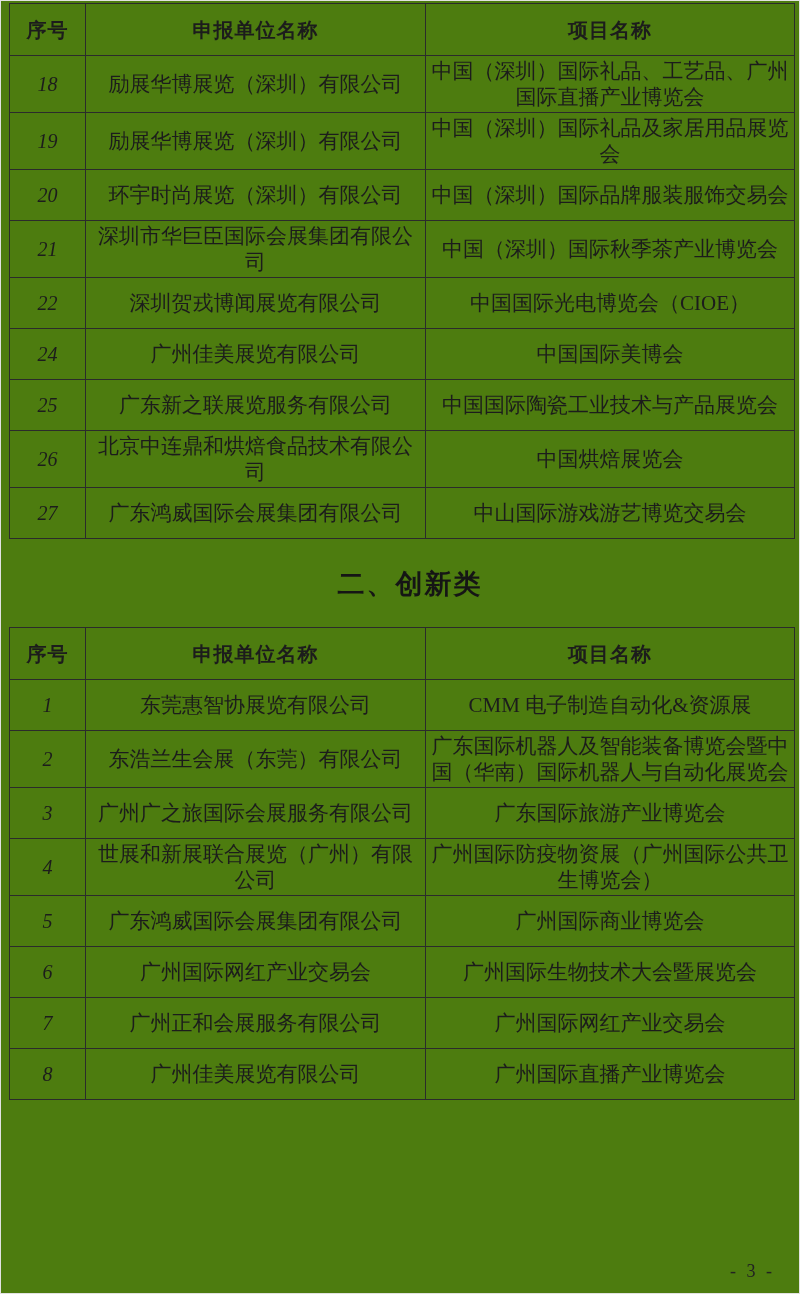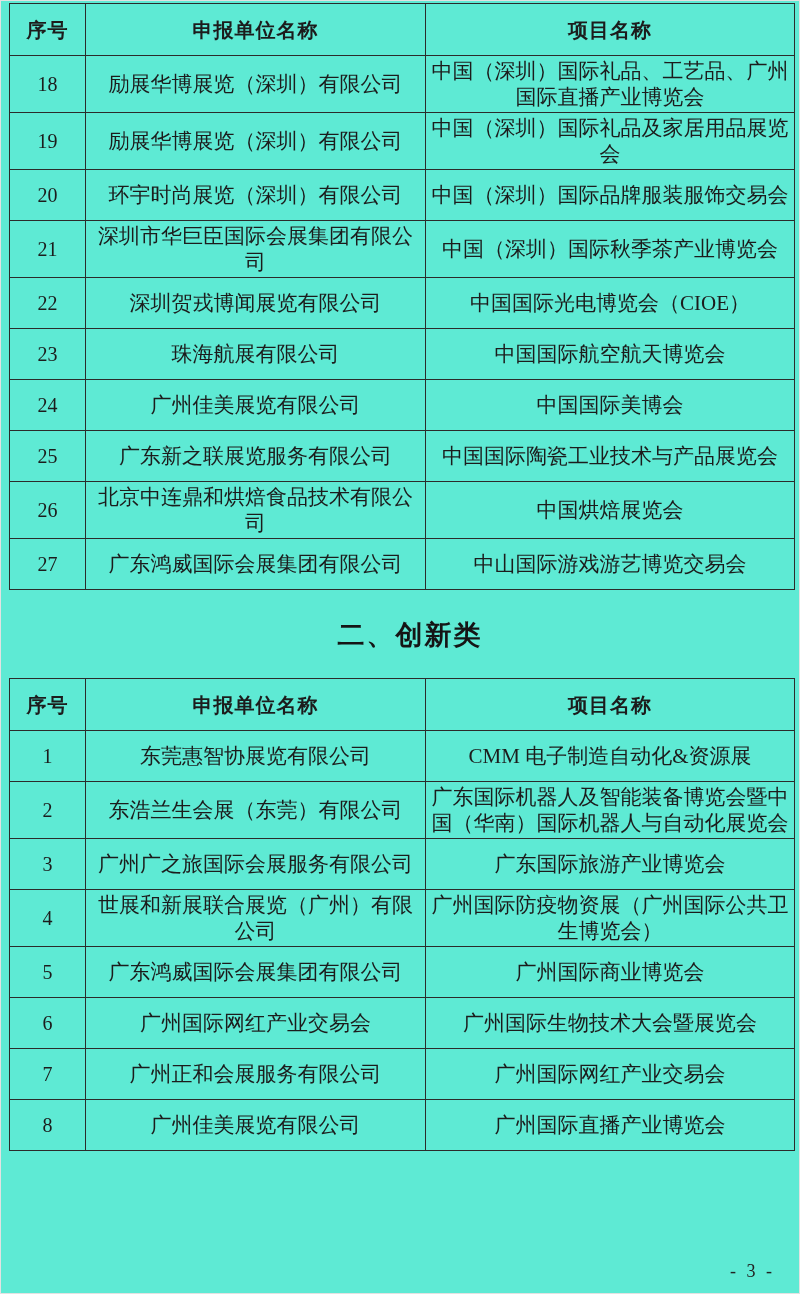--- a/index.html
+++ b/index.html
@@ -6,21 +6,21 @@
     margin: 0;
     padding: 0;
     background: #e9e9e9;
     font-family: "Liberation Serif", "DejaVu Serif", serif;
   }
   .page {
     position: relative;
     width: 800px;
     height: 1294px;
     margin: 0 auto;
-    background: #5eead4;
+    background: #4d7c0f;
     color: #1c1c1c;
     overflow: hidden;
     box-sizing: border-box;
     border: 1px solid #e2e2e2;
   }
   table.doc-table {
     border-collapse: collapse;
     table-layout: fixed;
     width: 785px;
     margin-left: 8px;
@@ -43,20 +43,21 @@
     font-family: "Liberation Sans", "DejaVu Sans", sans-serif;
     font-weight: bold;
     height: 52px;
     font-size: 20px;
     letter-spacing: 1px;
   }
   .doc-table td { height: 51px; }
   td.cell-no {
     font-family: "Liberation Serif", "DejaVu Serif", serif;
     font-size: 20px;
+    font-style: italic;
   }
   .section-heading {
     margin: 27px 0 25px 0;
     text-align: center;
     font-family: "Liberation Sans", "DejaVu Sans", sans-serif;
     font-weight: bold;
     font-size: 27px;
     letter-spacing: 2px;
     color: #151515;
     padding-left: 20px;
@@ -109,25 +110,20 @@
         <td class="cell-no">21</td>
         <td>深圳市华巨臣国际会展集团有限公司</td>
         <td>中国（深圳）国际秋季茶产业博览会</td>
       </tr>
       <tr>
         <td class="cell-no">22</td>
         <td>深圳贺戎博闻展览有限公司</td>
         <td>中国国际光电博览会（CIOE）</td>
       </tr>
       <tr>
-        <td class="cell-no">23</td>
-        <td>珠海航展有限公司</td>
-        <td>中国国际航空航天博览会</td>
-      </tr>
-      <tr>
         <td class="cell-no">24</td>
         <td>广州佳美展览有限公司</td>
         <td>中国国际美博会</td>
       </tr>
       <tr>
         <td class="cell-no">25</td>
         <td>广东新之联展览服务有限公司</td>
         <td>中国国际陶瓷工业技术与产品展览会</td>
       </tr>
       <tr>

